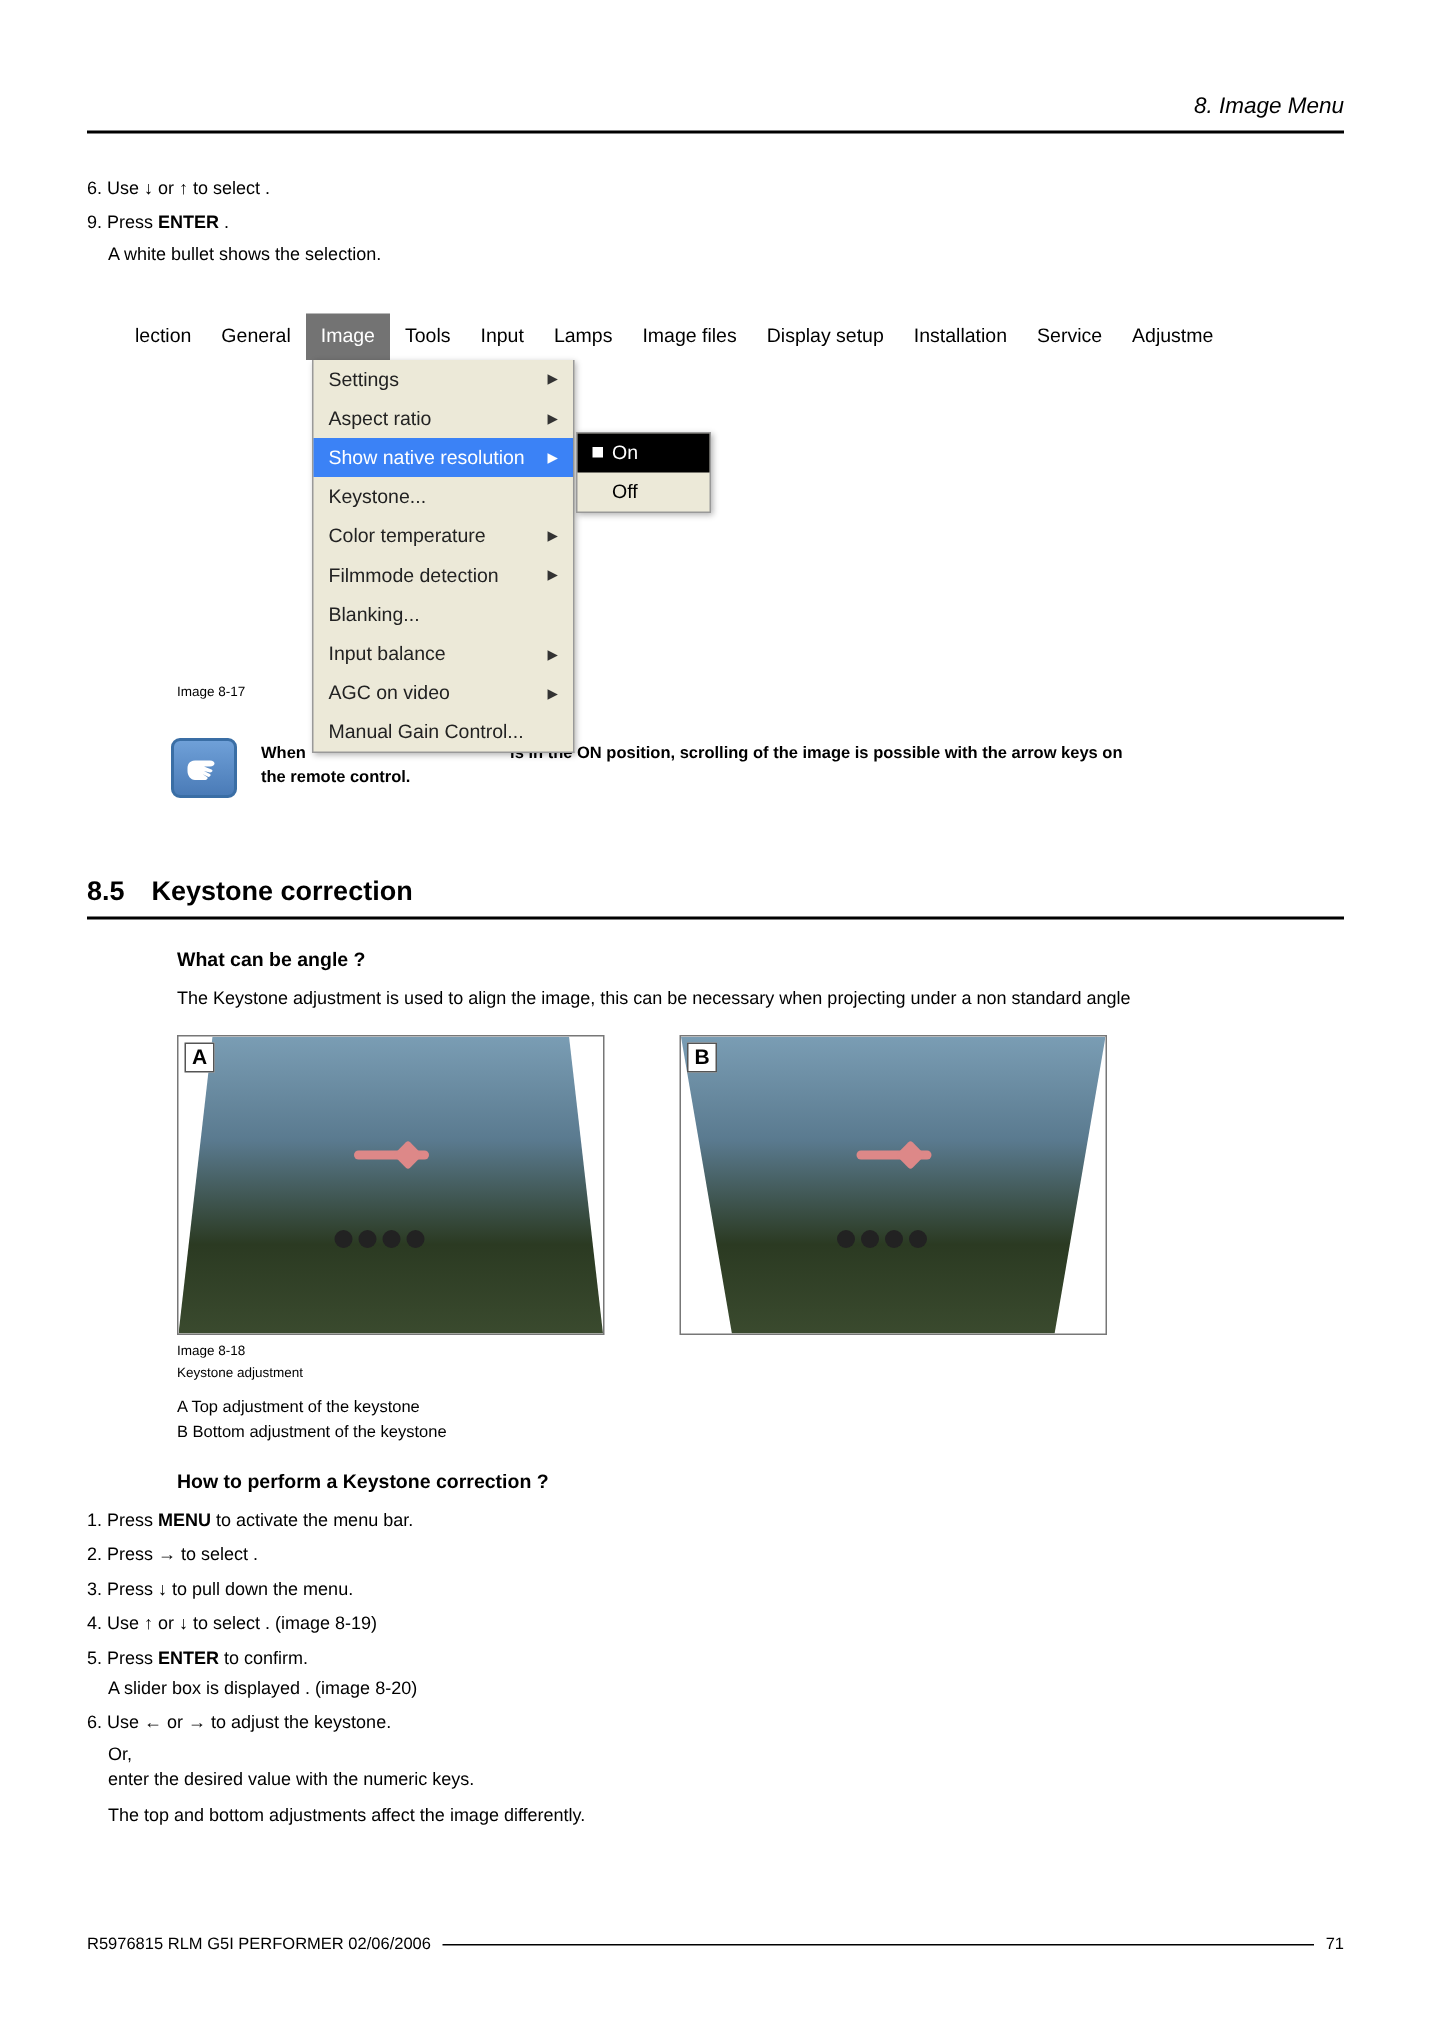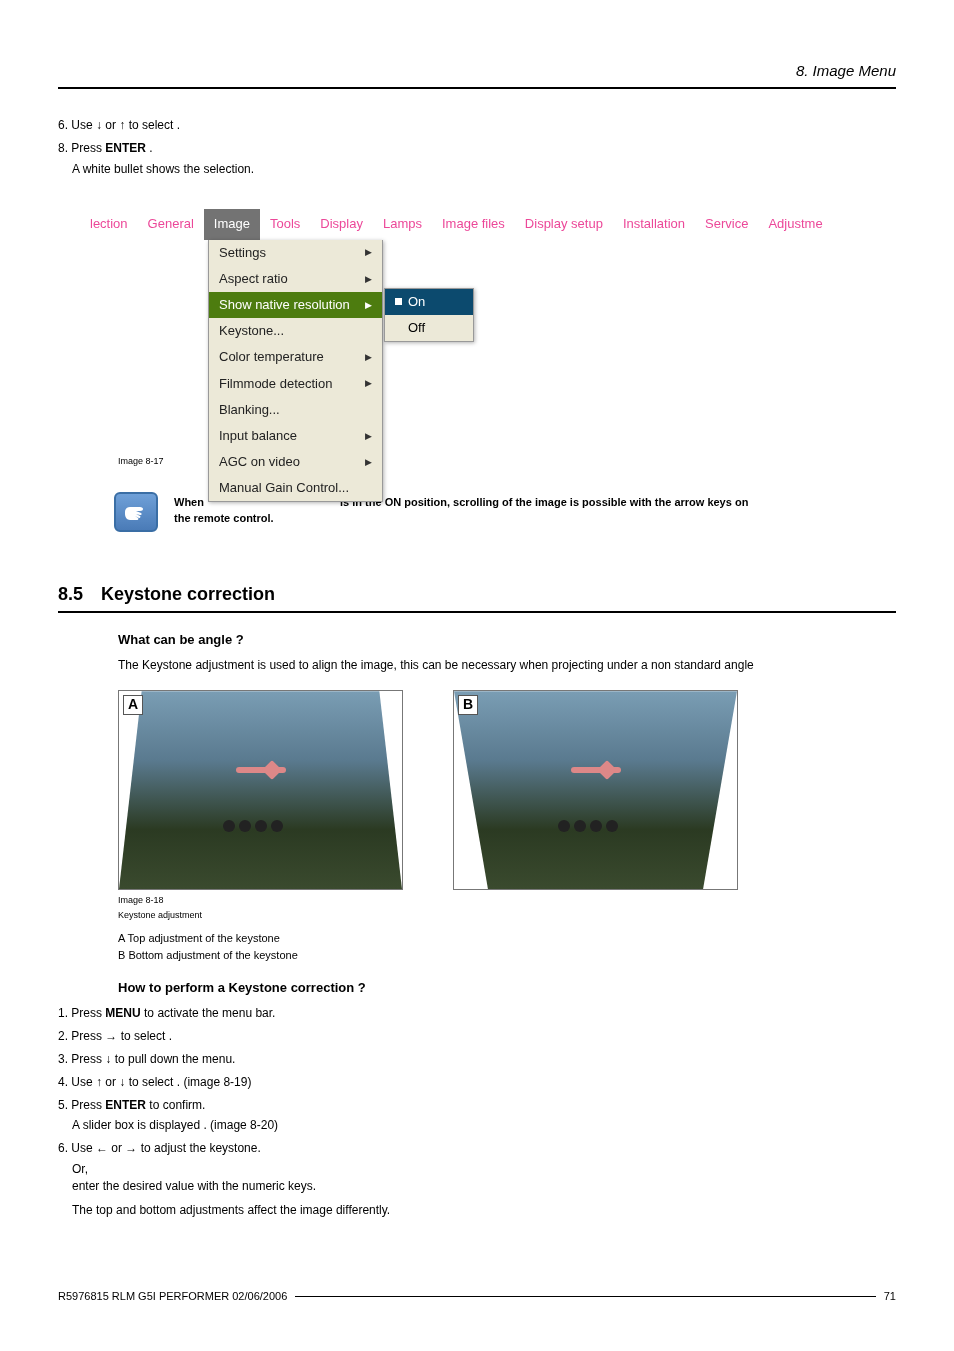--- a/index.html
+++ b/index.html
@@ -27,21 +27,21 @@
 
   .menubar {
     display: flex;
     align-items: flex-start;
     margin-top: 20px;
     margin-left: 22px;
     font-size: 13px;
   }
   .menubar-item {
     padding: 6px 10px;
-    color: #ec4899;
+    color: #000000;
     white-space: nowrap;
   }
   .menubar-item.active {
     background: #737373;
     color: #fff;
   }
   .dropdown {
     position: relative;
     margin-left: 150px;
     width: 175px;
@@ -51,34 +51,34 @@
     box-shadow: 1px 1px 4px rgba(0,0,0,0.3);
   }
   .dropdown-row {
     display: flex;
     justify-content: space-between;
     align-items: center;
     padding: 4px 10px;
     font-size: 13px;
     color: #222;
   }
-  .dropdown-row.highlight { background: #4d7c0f; color: #fff; align-items: center; }
+  .dropdown-row.highlight { background: #3b82f6; color: #fff; align-items: center; }
   .tri { font-size: 9px; color: #333; }
   .dropdown-row.highlight .tri { color: #fff; }
   .submenu {
     position: absolute;
     left: 175px;
     top: 48px;
     width: 90px;
     background: #ece9d8;
     border: 1px solid #999;
     box-shadow: 1px 1px 4px rgba(0,0,0,0.3);
   }
   .sub-row { padding: 4px 10px; font-size: 13px; display:flex; align-items:center; gap:6px; }
-  .sub-row.highlight { background: #0c4a6e; color: #fff; }
+  .sub-row.highlight { background: #000000; color: #fff; }
   .bullet-sq { display:inline-block; width:7px; height:7px; background:#000; }
   .sub-row.highlight .bullet-sq { background:#fff; }
   .menubar-wrap { position: relative; margin-bottom: 6px; height: 260px;}
   .menu-container { position:absolute; top:0; left:0; right:0; }
 
   .img-caption { font-size: 9px; margin-left: 60px; margin-bottom: 24px; }
 
   .note-box {
     display: flex;
     align-items: flex-start;
@@ -167,33 +167,33 @@
   .footer-line { flex:1; border-bottom:1px solid #000; margin:0 8px; height:1px; }
 </style>
 </head>
 <body>
 
 <div class="section-header">8. Image Menu</div>
 
 <ul class="steps">
   <li><span>6. Use ↓ or ↑ to select </span><span>.</span></li>
   <li>
-    <span>8. Press </span><b>ENTER</b><span> .</span>
+    <span>9. Press </span><b>ENTER</b><span> .</span>
     <div class="sub">A white bullet shows the selection.</div>
   </li>
 </ul>
 
 <div class="menubar-wrap">
   <div class="menu-container">
     <div class="menubar" id="menubar">
         <div class="menubar-item">lection</div>
         <div class="menubar-item">General</div>
         <div class="menubar-item active">Image</div>
         <div class="menubar-item">Tools</div>
-        <div class="menubar-item">Display</div>
+        <div class="menubar-item">Input</div>
         <div class="menubar-item">Lamps</div>
         <div class="menubar-item">Image files</div>
         <div class="menubar-item">Display setup</div>
         <div class="menubar-item">Installation</div>
         <div class="menubar-item">Service</div>
         <div class="menubar-item">Adjustme</div>
       </div>
     <div class="dropdown" id="dropdown">
       <div class="dropdown-row">
           <span>Settings</span>

